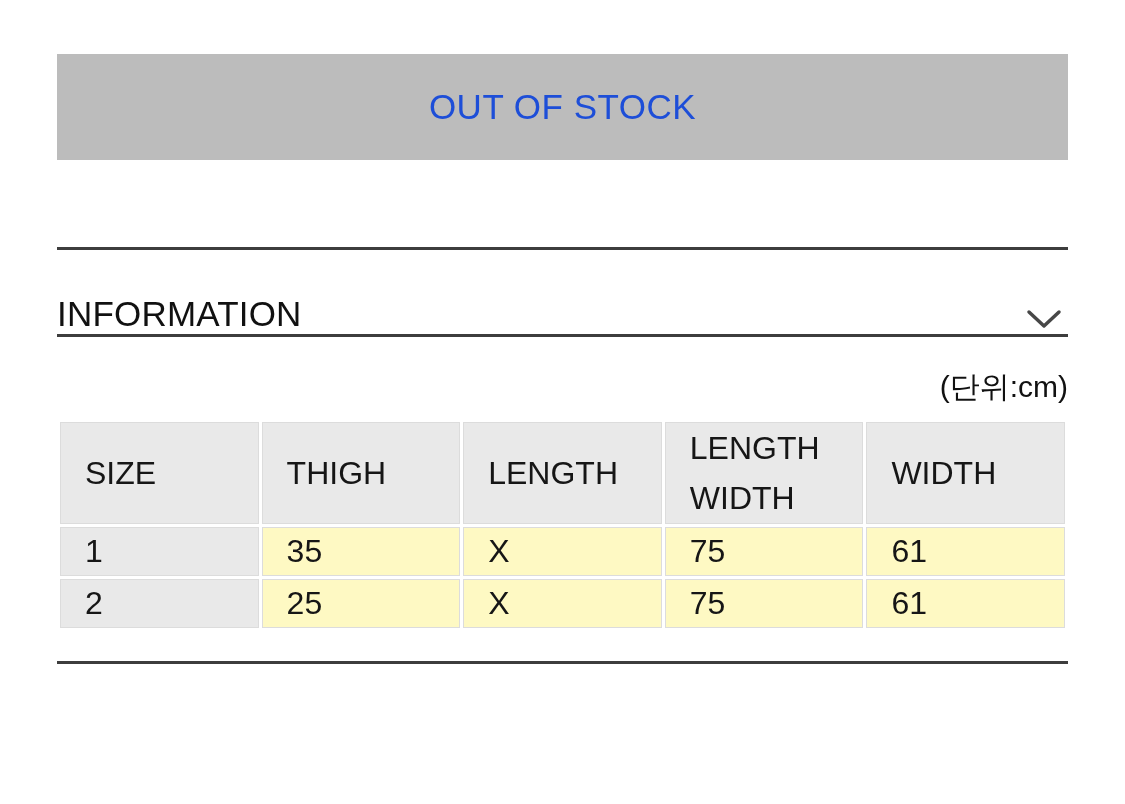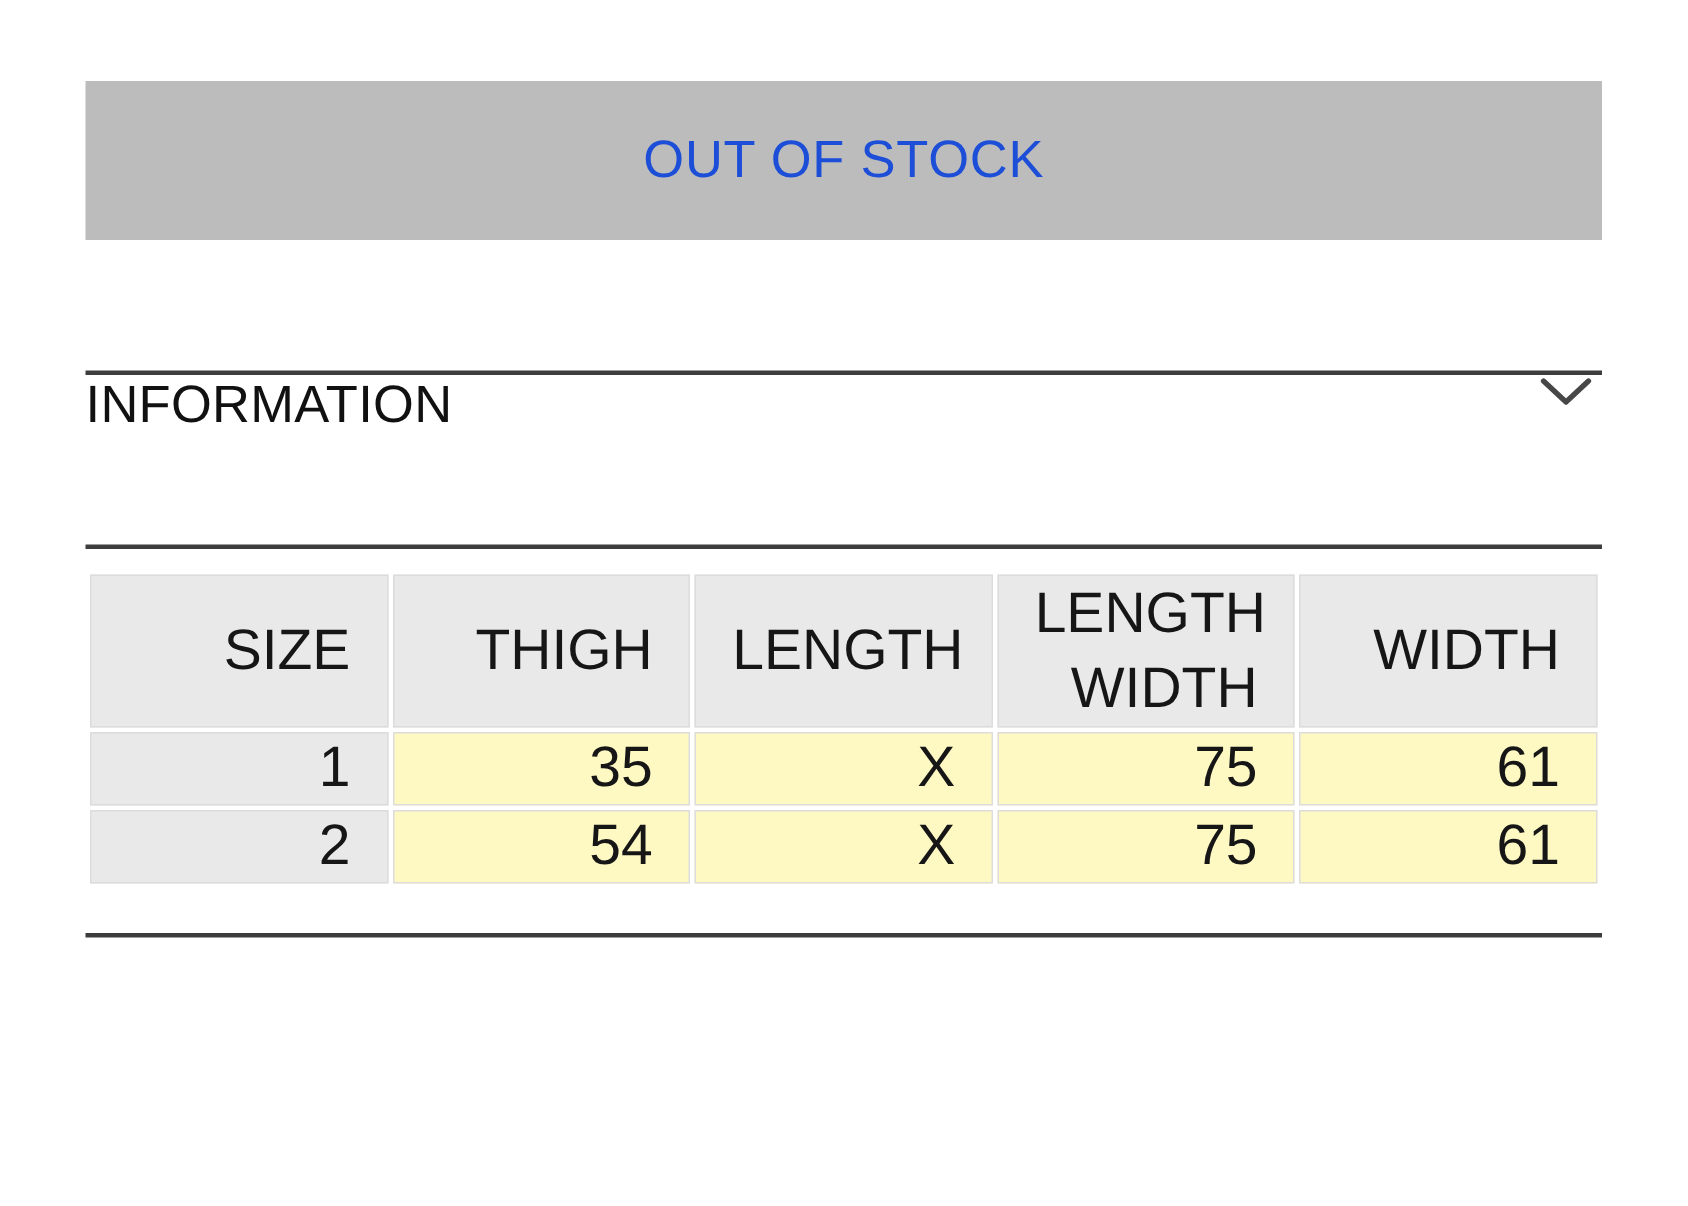--- a/index.html
+++ b/index.html
@@ -38,23 +38,23 @@
   }
   
   .divider {
     height: 3px;
     background: #3d3d3d;
   }
   .divider-top { margin-top: 87px; }
   .divider-bottom { margin-top: 30px; }
   
   .section-row {
-    height: 113px;
+    height: 84px;
     display: flex;
-    align-items: flex-start;
+    align-items: flex-end;
     justify-content: space-between;
     cursor: pointer;
   }
   .section-title {
     font-size: 35px;
     letter-spacing: 0.2px;
     color: #111111;
   }
   .chevron {
     display: block;
@@ -67,22 +67,22 @@
     font-size: 30px;
     line-height: 36px;
     color: #111111;
   }
   .size-table {
     width: 100%;
     margin-top: 14px;
     border-collapse: separate;
     border-spacing: 3px;
     table-layout: fixed;
-    font-size: 38px;
-    text-align: right;
+    font-size: 32px;
+    text-align: left;
   }
   .size-table th, .size-table td {
     border: 1px solid #dcdcdc;
     font-weight: normal;
     padding: 0 24px;
   }
   .size-table th {
     background: #e9e9e9;
     height: 97px;
     line-height: 50px;
@@ -110,20 +110,21 @@
       <span class="chevron">
         <svg width="36" height="22" viewBox="0 0 36 22">
           <polyline points="3,4 18,18 33,4" fill="none" stroke="#474747" stroke-width="3.5" stroke-linecap="round" stroke-linejoin="round"></polyline>
         </svg>
       </span>
     </div>
 
     <div class="divider"></div>
 
 
+    <div class="unit-label">(단위:cm)</div>
 
     <table class="size-table">
       <thead>
         <tr>
           <th>SIZE</th>
           <th>THIGH</th>
           <th>LENGTH</th>
           <th>LENGTH WIDTH</th>
           <th>WIDTH</th>
         </tr>
@@ -131,21 +132,21 @@
       <tbody>
         <tr>
           <td class="row-head">1</td>
           <td>35</td>
           <td>X</td>
           <td>75</td>
           <td>61</td>
         </tr>
         <tr>
           <td class="row-head">2</td>
-          <td>54</td>
+          <td>25</td>
           <td>X</td>
           <td>75</td>
           <td>61</td>
         </tr>
       </tbody>
     </table>
 
     <div class="divider divider-bottom"></div>
 
   </div>

